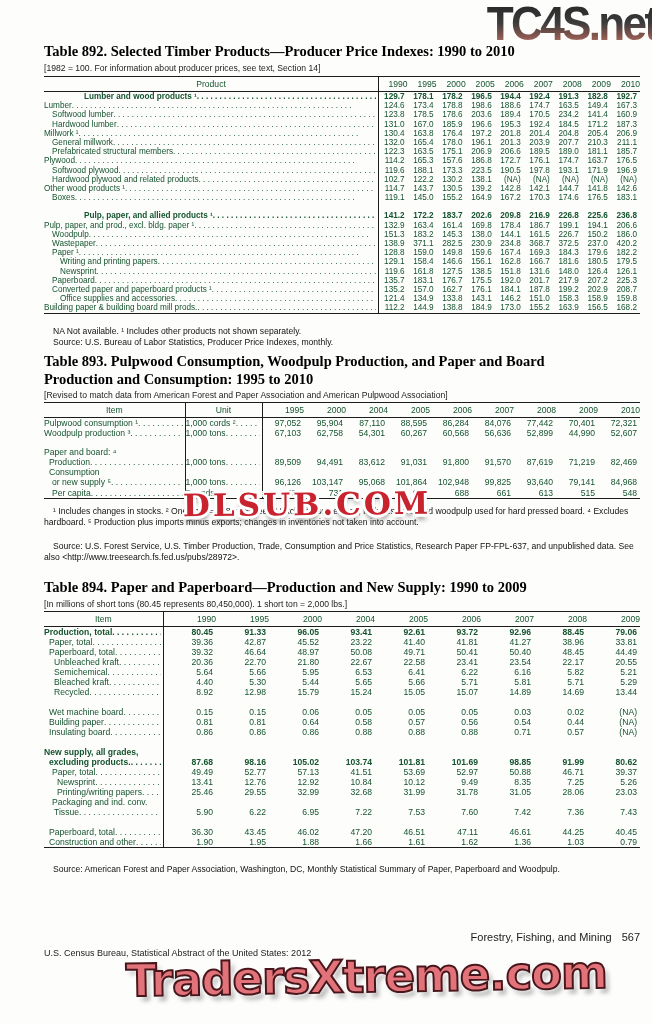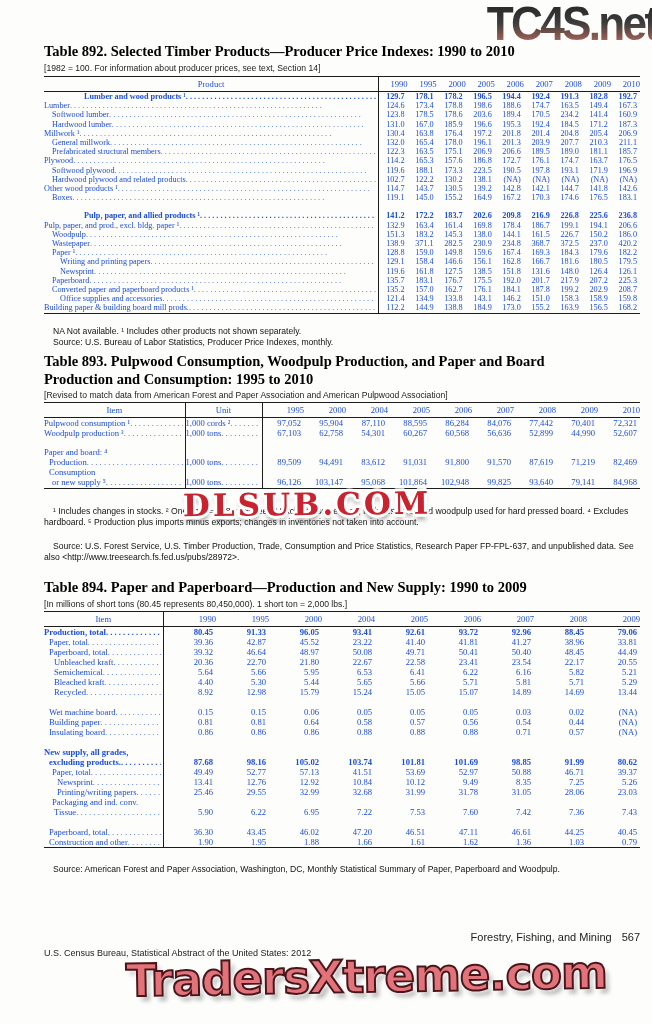--- a/index.html
+++ b/index.html
@@ -6,22 +6,22 @@
   #page{position:relative;width:652px;height:1024px;background:#fdfdfc;overflow:hidden;
         font-family:"Liberation Sans",sans-serif;color:#111;}
   .abs{position:absolute;left:44px;right:12px;}
 
   .tbl-title{font-family:"Liberation Serif",serif;font-weight:bold;font-size:14.5px;line-height:18px;color:#000;}
   .tbl-note{font-size:8.6px;color:#222;}
   .footnote{font-size:8.6px;line-height:11px;text-indent:9px;color:#111;}
   .srcline{font-size:8.6px;line-height:11px;text-indent:9px;color:#111;}
   .it{}
 
-  table.dtbl{border-collapse:collapse;table-layout:fixed;width:100%;color:#1d4ed8;
-             border-top:1.5px solid #1c1c1c;border-bottom:1.5px solid #1c1c1c;font-family:Liberation Serif, serif;}
+  table.dtbl{border-collapse:collapse;table-layout:fixed;width:100%;color:#14532d;
+             border-top:1.5px solid #1c1c1c;border-bottom:1.5px solid #1c1c1c;}
   table.dtbl th{font-weight:normal;border-bottom:1px solid #1c1c1c;padding:2px 0;font-size:8.6px;}
   th.hl{text-align:center;}
   th.hv{text-align:right;padding-right:3px;}
   td{padding:0;vertical-align:bottom;}
   .lc,.uc{border-right:1px solid #1c1c1c;}
   .vc{text-align:right;padding-right:3px;white-space:nowrap;}
   .cl{display:flex;overflow:hidden;padding-right:2px;}
   .cl .t{white-space:nowrap;}
   .cl .d{flex:1;overflow:hidden;white-space:nowrap;}
   .cl .d::after{content:" . . . . . . . . . . . . . . . . . . . . . . . . . . . . . . . . . . . . . . . . . . . . . . . . . . . . . . . . . . . . . .";}
@@ -638,20 +638,42 @@
             <td class="vc">96,126</td>
             <td class="vc">103,147</td>
             <td class="vc">95,068</td>
             <td class="vc">101,864</td>
             <td class="vc">102,948</td>
             <td class="vc">99,825</td>
             <td class="vc">93,640</td>
             <td class="vc">79,141</td>
             <td class="vc">84,968</td>
           </tr>
+          <tr>
+            <td class="lc ind8">
+              <div class="cl">
+                <span class="t">Per capita</span>
+                <span class="d"></span>
+              </div>
+            </td>
+            <td class="uc">
+              <div class="cl">
+                <span class="t">Pounds</span>
+              </div>
+            </td>
+            <td class="vc">731</td>
+            <td class="vc">731</td>
+            <td class="vc">627</td>
+            <td class="vc">687</td>
+            <td class="vc">688</td>
+            <td class="vc">661</td>
+            <td class="vc">613</td>
+            <td class="vc">515</td>
+            <td class="vc">548</td>
+          </tr>
         </tbody>
       </table>
     </div>
   <div class="abs footnote" style="top:506px;">¹ Includes changes in stocks. ² One cord = 128 cubic feet. ³ Excludes screenings; includes shredded woodpulp used for hard pressed board. ⁴ Excludes hardboard. ⁵ Production plus imports minus exports; changes in inventories not taken into account.</div>
   <div class="abs srcline" style="top:541px;"><span>Source: U.S. Forest Service, </span><span class="it">U.S. Timber Production, Trade, Consumption and Price Statistics</span><span>, Research Paper FP-FPL-637, and unpublished data. See also &lt;http://www.treesearch.fs.fed.us/pubs/28972&gt;.</span></div>
 
   <div class="abs tbl-title" style="top:578px;">Table 894. Paper and Paperboard—Production and New Supply: 1990 to 2009</div>
   <div class="abs tbl-note" style="top:599px;">[In millions of short tons (80.45 represents 80,450,000). 1 short ton = 2,000 lbs.]</div>
   <div class="abs" style="top:611px;">
       <table class="dtbl t894">

